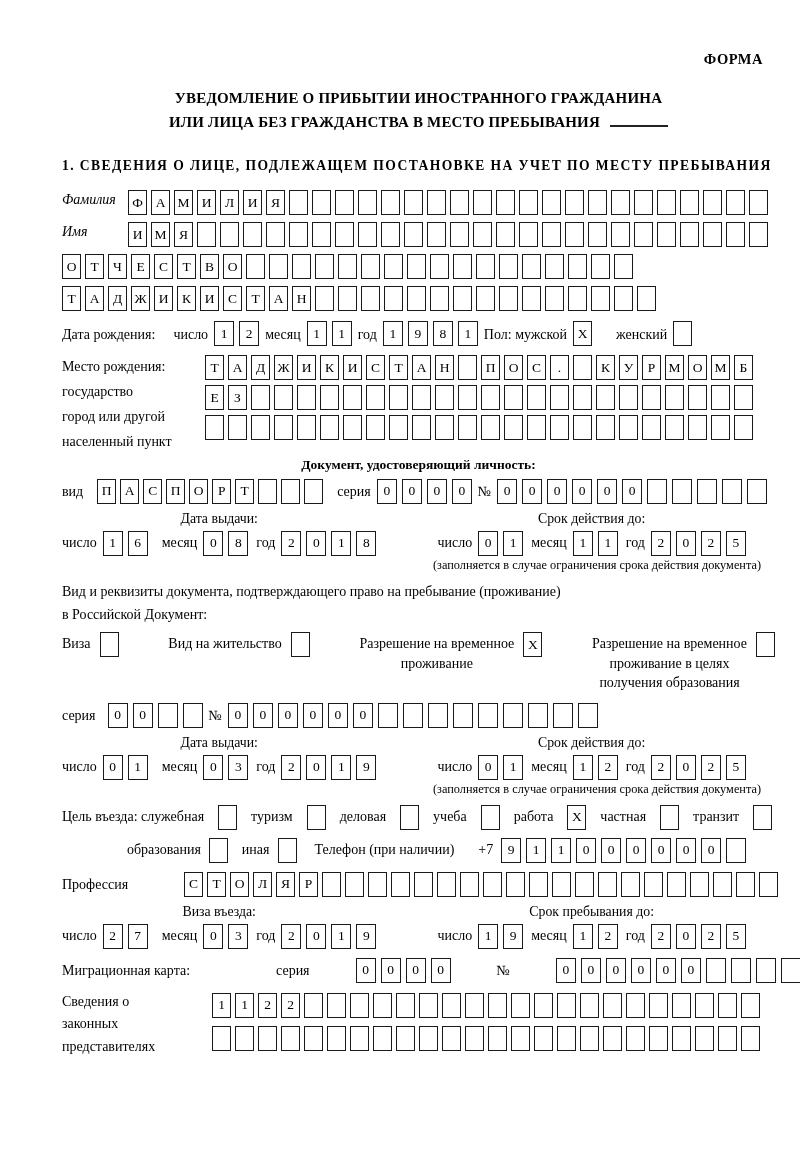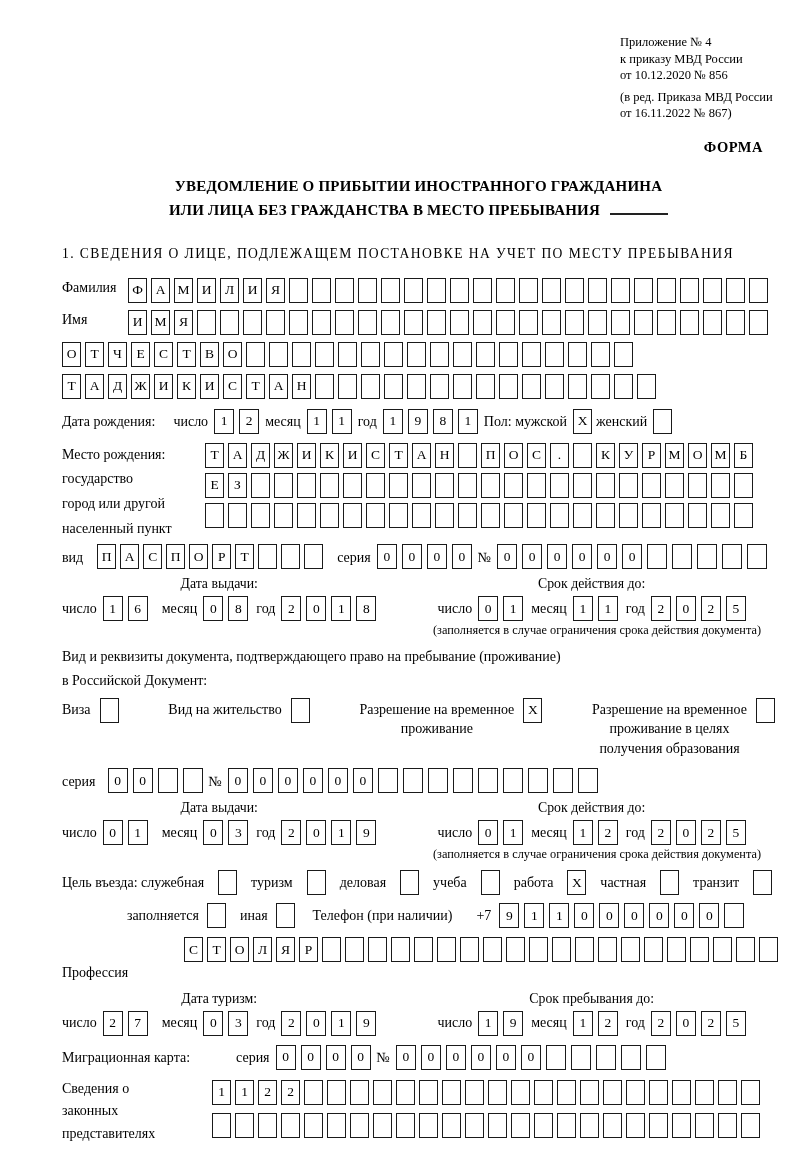--- a/index.html
+++ b/index.html
@@ -7,25 +7,25 @@
     width:800px;height:1163px;background:#ffffff;color:#000;
     font-family:"Liberation Serif","DejaVu Serif",serif;
     font-size:14px;position:relative;box-sizing:border-box;
     padding:34px 25px 10px 62px;overflow:hidden;
   }
   .annex{margin-left:558px;font-size:12.5px;line-height:1.32;}
   .annex .gap{height:5px;}
   .forma{font-weight:bold;font-size:14.5px;text-align:right;padding-right:12px;margin-top:17px;letter-spacing:.5px;}
   .title{font-weight:bold;font-size:15px;text-align:center;margin-top:18px;line-height:1.6;letter-spacing:.2px;}
   .blankline{display:inline-block;width:58px;border-bottom:2px solid #222;height:1em;vertical-align:baseline;margin-left:10px;}
-  .s1head{font-weight:normal;font-size:13.6px;margin-top:24px;margin-bottom:16px;letter-spacing:1.4px;white-space:nowrap;}
+  .s1head{font-weight:bold;font-size:13.6px;margin-top:24px;margin-bottom:16px;letter-spacing:1.4px;white-space:nowrap;}
   .frow{display:flex;align-items:flex-start;margin-bottom:7px;}
   .lbl{line-height:1.45;}
   .lbl2{line-height:1.5;}
-  .w-fam{width:66px;flex:0 0 66px;}
+  .w-fam{width:66px;flex:0 0 66px;font-style:italic;}
   .w-otch{width:128px;flex:0 0 128px;}
   .w-grazh{width:122px;flex:0 0 122px;}
   .w-mesto{width:143px;flex:0 0 143px;}
   .w-prof{width:122px;flex:0 0 122px;}
   .w-sved{width:150px;flex:0 0 150px;}
   .boxes{display:flex;gap:4px;flex-wrap:nowrap;}
   .bx{width:19px;height:25px;border:1.6px solid #1a1a1a;box-sizing:border-box;display:flex;
       align-items:center;justify-content:center;font-size:13.5px;background:#fff;flex:0 0 auto;}
   .dboxes{display:flex;gap:5px;}
   .dboxes .bx{width:20px;}
@@ -40,36 +40,28 @@
   .dfields{display:flex;align-items:center;}
   .dfields .dlbl{margin-right:6px;white-space:nowrap;}
   .note{font-size:12.3px;text-align:right;padding-right:14px;margin:2px 0 8px 0;}
   .resline{line-height:1.55;margin-bottom:2px;}
   .optrow{display:flex;align-items:flex-start;justify-content:space-between;margin:6px 0 10px 0;}
   .opt{display:flex;align-items:flex-start;gap:9px;}
   .optlbl{text-align:center;line-height:1.4;white-space:nowrap;padding-top:2px;}
   .purpose{display:flex;align-items:center;gap:14px;margin-bottom:8px;flex-wrap:nowrap;}
   .purpose .plbl{white-space:nowrap;}
   .phonerow{display:flex;align-items:center;gap:8px;margin:2px 0 9px 65px;}
-  .mkrow{display:flex;align-items:flex-end;margin-bottom:8px;}
+  .mkrow{display:flex;align-items:flex-end;margin-bottom:8px;gap:40px;}
   .svedwrap{display:flex;align-items:flex-start;margin-top:2px;}
 </style>
 </head>
 <body>
 
 <div class="page">
 
-  <div class="annex">
-    <div>Приложение № 4</div>
-    <div>к приказу МВД России</div>
-    <div>от 10.12.2020 № 856</div>
-    <div class="gap"></div>
-    <div>(в ред. Приказа МВД России</div>
-    <div>от 16.11.2022 № 867)</div>
-  </div>
 
   <div class="forma">ФОРМА</div>
 
   <div class="title">
     <div>УВЕДОМЛЕНИЕ О ПРИБЫТИИ ИНОСТРАННОГО ГРАЖДАНИНА</div>
     <div><span>ИЛИ ЛИЦА БЕЗ ГРАЖДАНСТВА В МЕСТО ПРЕБЫВАНИЯ</span><span class="blankline"></span></div>
   </div>
 
   <div class="s1head">1. СВЕДЕНИЯ О ЛИЦЕ, ПОДЛЕЖАЩЕМ ПОСТАНОВКЕ НА УЧЕТ ПО МЕСТУ ПРЕБЫВАНИЯ</div>
 
@@ -218,21 +210,21 @@
     <div class="dboxes">
         <span class="bx">1</span>
         <span class="bx">9</span>
         <span class="bx">8</span>
         <span class="bx">1</span>
       </div>
     <span class="inlbl">Пол: мужской</span>
     <div class="boxes">
         <span class="bx">X</span>
       </div>
-    <span class="inlbl" style="margin-left:4px;">женский</span>
+    <span class="inlbl" style="margin-left:24px;">женский</span>
     <div class="boxes">
         <span class="bx"></span>
       </div>
   </div>
 
   <div class="frow" style="margin-top:9px;margin-bottom:2px;">
     <div class="lbl2 w-mesto" style="line-height:1.78;">
       <div>Место рождения:</div>
       <div>государство</div>
       <div>город или другой</div>
@@ -313,20 +305,21 @@
           <span class="bx"></span>
           <span class="bx"></span>
           <span class="bx"></span>
           <span class="bx"></span>
           <span class="bx"></span>
           <span class="bx"></span>
         </div>
     </div>
   </div>
 
+  <div class="dochead">Документ, удостоверяющий личность:</div>
 
   <div class="frow" style="align-items:center;">
     <span class="inlbl first" style="margin-right:14px;">вид</span>
     <div class="boxes">
         <span class="bx">П</span>
         <span class="bx">А</span>
         <span class="bx">С</span>
         <span class="bx">П</span>
         <span class="bx">О</span>
         <span class="bx">Р</span>
@@ -544,21 +537,21 @@
     <div class="boxes">
         <span class="bx"></span>
       </div>
     <span class="plbl">транзит</span>
     <div class="boxes">
         <span class="bx"></span>
       </div>
   </div>
 
   <div class="phonerow">
-    <span class="plbl">заполняется</span>
+    <span class="plbl">образования</span>
     <div class="boxes">
         <span class="bx"></span>
       </div>
     <span class="plbl" style="margin-left:6px;">иная</span>
     <div class="boxes">
         <span class="bx"></span>
       </div>
     <span class="plbl" style="margin-left:10px;">Телефон (при наличии)</span>
     <span class="plbl" style="margin-left:16px;">+7</span>
     <div class="dboxes">
@@ -569,21 +562,21 @@
         <span class="bx">0</span>
         <span class="bx">0</span>
         <span class="bx">0</span>
         <span class="bx">0</span>
         <span class="bx">0</span>
         <span class="bx"></span>
       </div>
   </div>
 
   <div class="frow">
-    <div class="lbl w-prof" style="padding-top:3px;margin-top:23px;">Профессия</div>
+    <div class="lbl w-prof" style="padding-top:3px;">Профессия</div>
     <div class="boxes">
         <span class="bx">С</span>
         <span class="bx">Т</span>
         <span class="bx">О</span>
         <span class="bx">Л</span>
         <span class="bx">Я</span>
         <span class="bx">Р</span>
         <span class="bx"></span>
         <span class="bx"></span>
         <span class="bx"></span>
@@ -602,21 +595,21 @@
         <span class="bx"></span>
         <span class="bx"></span>
         <span class="bx"></span>
         <span class="bx"></span>
         <span class="bx"></span>
       </div>
   </div>
 
   <div class="dates" style="margin-top:6px;">
     <div class="dgroup">
-      <div class="dhead">Дата туризм:</div>
+      <div class="dhead">Виза въезда:</div>
       <div class="dfields">
         <span class="dlbl">число</span>
         <div class="dboxes">
             <span class="bx">2</span>
             <span class="bx">7</span>
           </div>
         <span class="dlbl" style="margin-left:14px;">месяц</span>
         <div class="dboxes">
             <span class="bx">0</span>
             <span class="bx">3</span>

